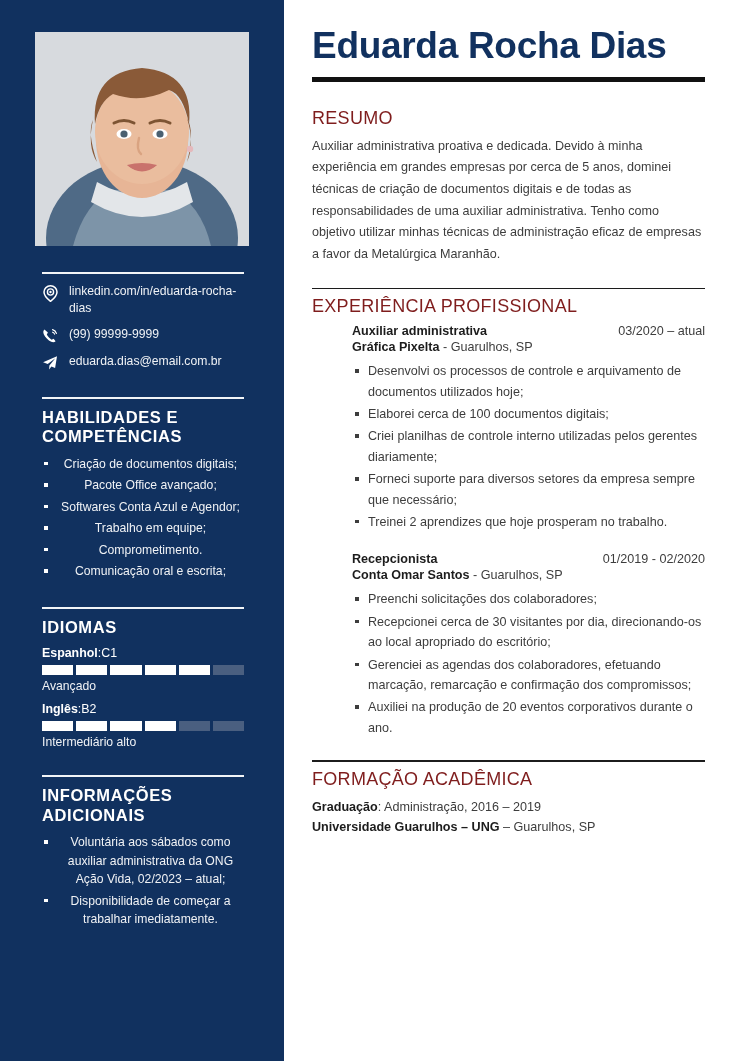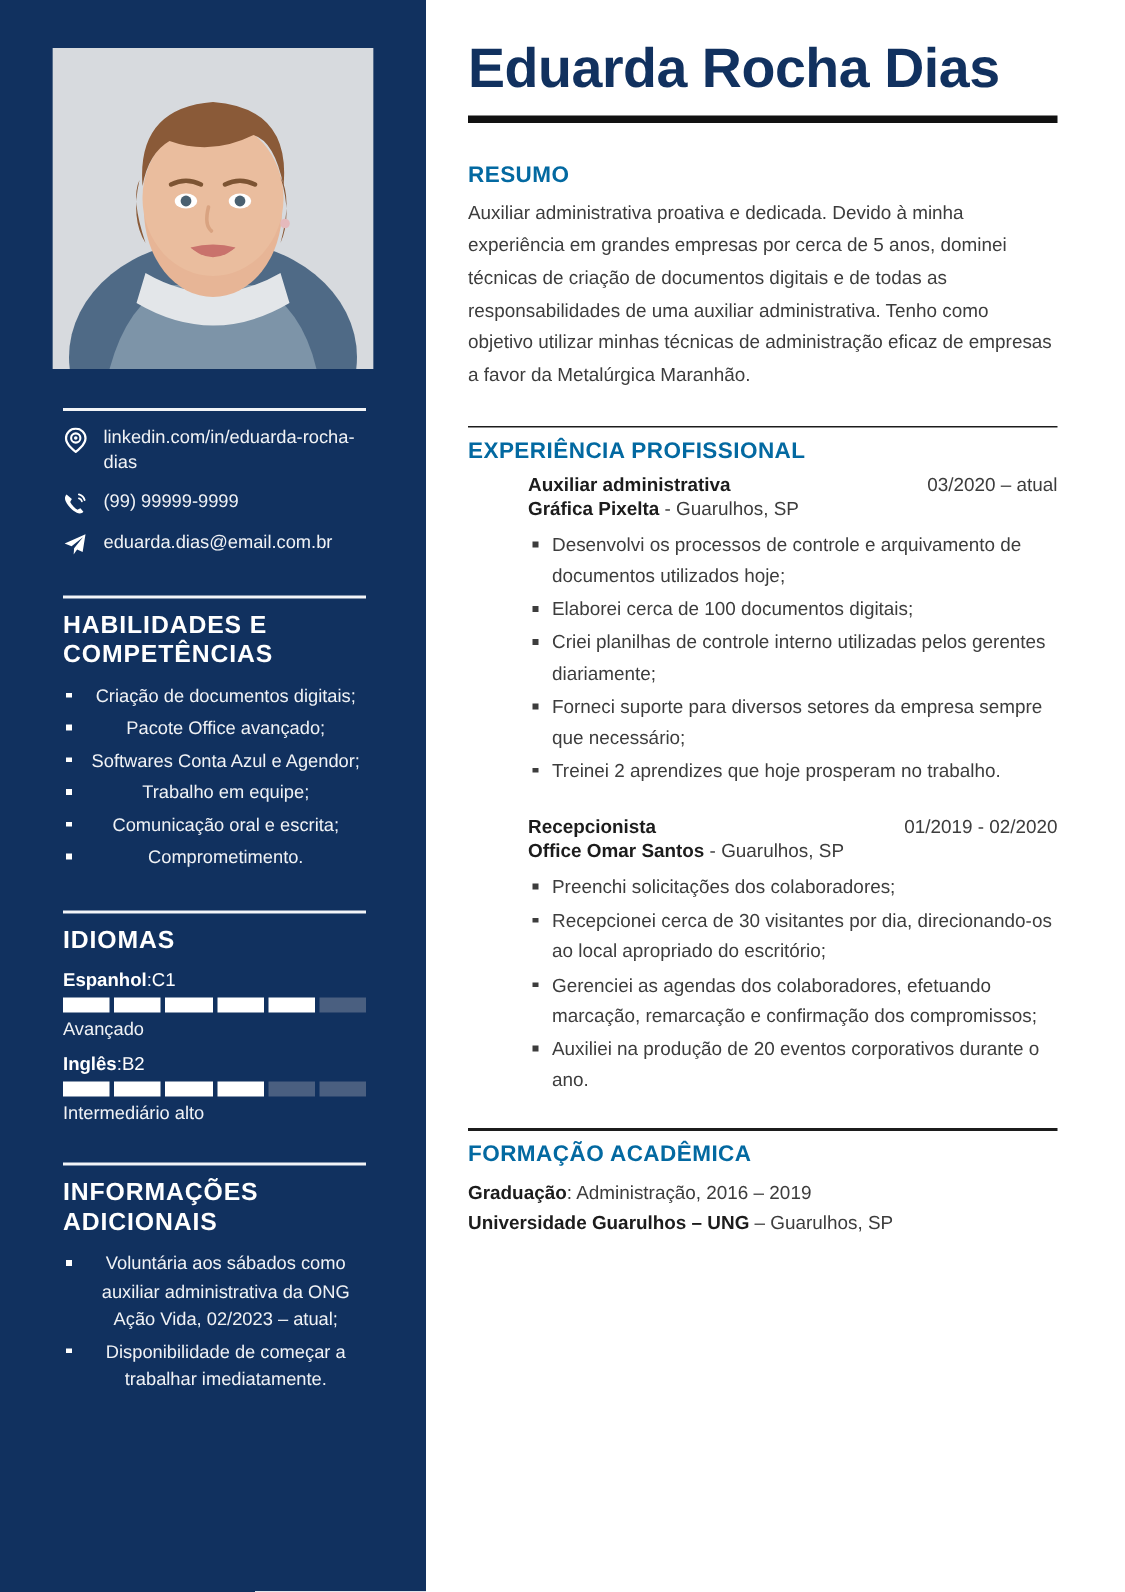--- a/index.html
+++ b/index.html
@@ -143,23 +143,23 @@
     background: #111111;
     margin: 10px 0 26px 0;
   }
 
   .sec-rule {
     height: 1.6px;
     background: #1c1c1c;
     margin: 22px 0 7px 0;
   }
   .sec-title {
-    font-size: 15px;
-    font-weight: bold;
-    color: #0369a1;
+    font-size: 18px;
+    font-weight: normal;
+    color: #7f1d1d;
     letter-spacing: 0.3px;
     margin-bottom: 7px;
   }
   .sec-title.first { margin-top: 0; }
 
   .para {
     font-size: 12.6px;
     line-height: 1.72;
     color: #3d3d3d;
   }
@@ -281,22 +281,22 @@
         </li>
       </ul>
 
       <div class="side-rule"></div>
       <h2 class="side-title">HABILIDADES E COMPETÊNCIAS</h2>
       <ul class="side-ul">
         <li class="side-li">Criação de documentos digitais;</li>
         <li class="side-li">Pacote Office avançado;</li>
         <li class="side-li">Softwares Conta Azul e Agendor;</li>
         <li class="side-li">Trabalho em equipe;</li>
+        <li class="side-li">Comprometimento.</li>
         <li class="side-li">Comunicação oral e escrita;</li>
-        <li class="side-li">Comprometimento.</li>
       </ul>
 
       <div class="side-rule"></div>
       <h2 class="side-title">IDIOMAS</h2>
 
       <div class="lang">
         <div class="lang-head">
           <span><span class="lang-name">Espanhol</span><span>:</span></span>
           <span class="lang-level">C1</span>
         </div>
@@ -363,21 +363,21 @@
       </ul>
     </div>
 
     <div class="job-gap"></div>
 
     <div class="job">
       <div class="job-row">
         <span class="job-title">Recepcionista</span>
         <span class="job-date">01/2019 - 02/2020</span>
       </div>
-      <div class="job-org"><b>Office Omar Santos</b><span> - Guarulhos, SP</span></div>
+      <div class="job-org"><b>Conta Omar Santos</b><span> - Guarulhos, SP</span></div>
       <ul class="main-ul">
         <li class="main-li">Preenchi solicitações dos colaboradores;</li>
         <li class="main-li">Recepcionei cerca de 30 visitantes por dia, direcionando-os ao local apropriado do escritório;</li>
         <li class="main-li">Gerenciei as agendas dos colaboradores, efetuando marcação, remarcação e confirmação dos compromissos;</li>
         <li class="main-li">Auxiliei na produção de 20 eventos corporativos durante o ano.</li>
       </ul>
     </div>
 
     <div class="sec-rule"></div>
     <h2 class="sec-title">FORMAÇÃO ACADÊMICA</h2>

